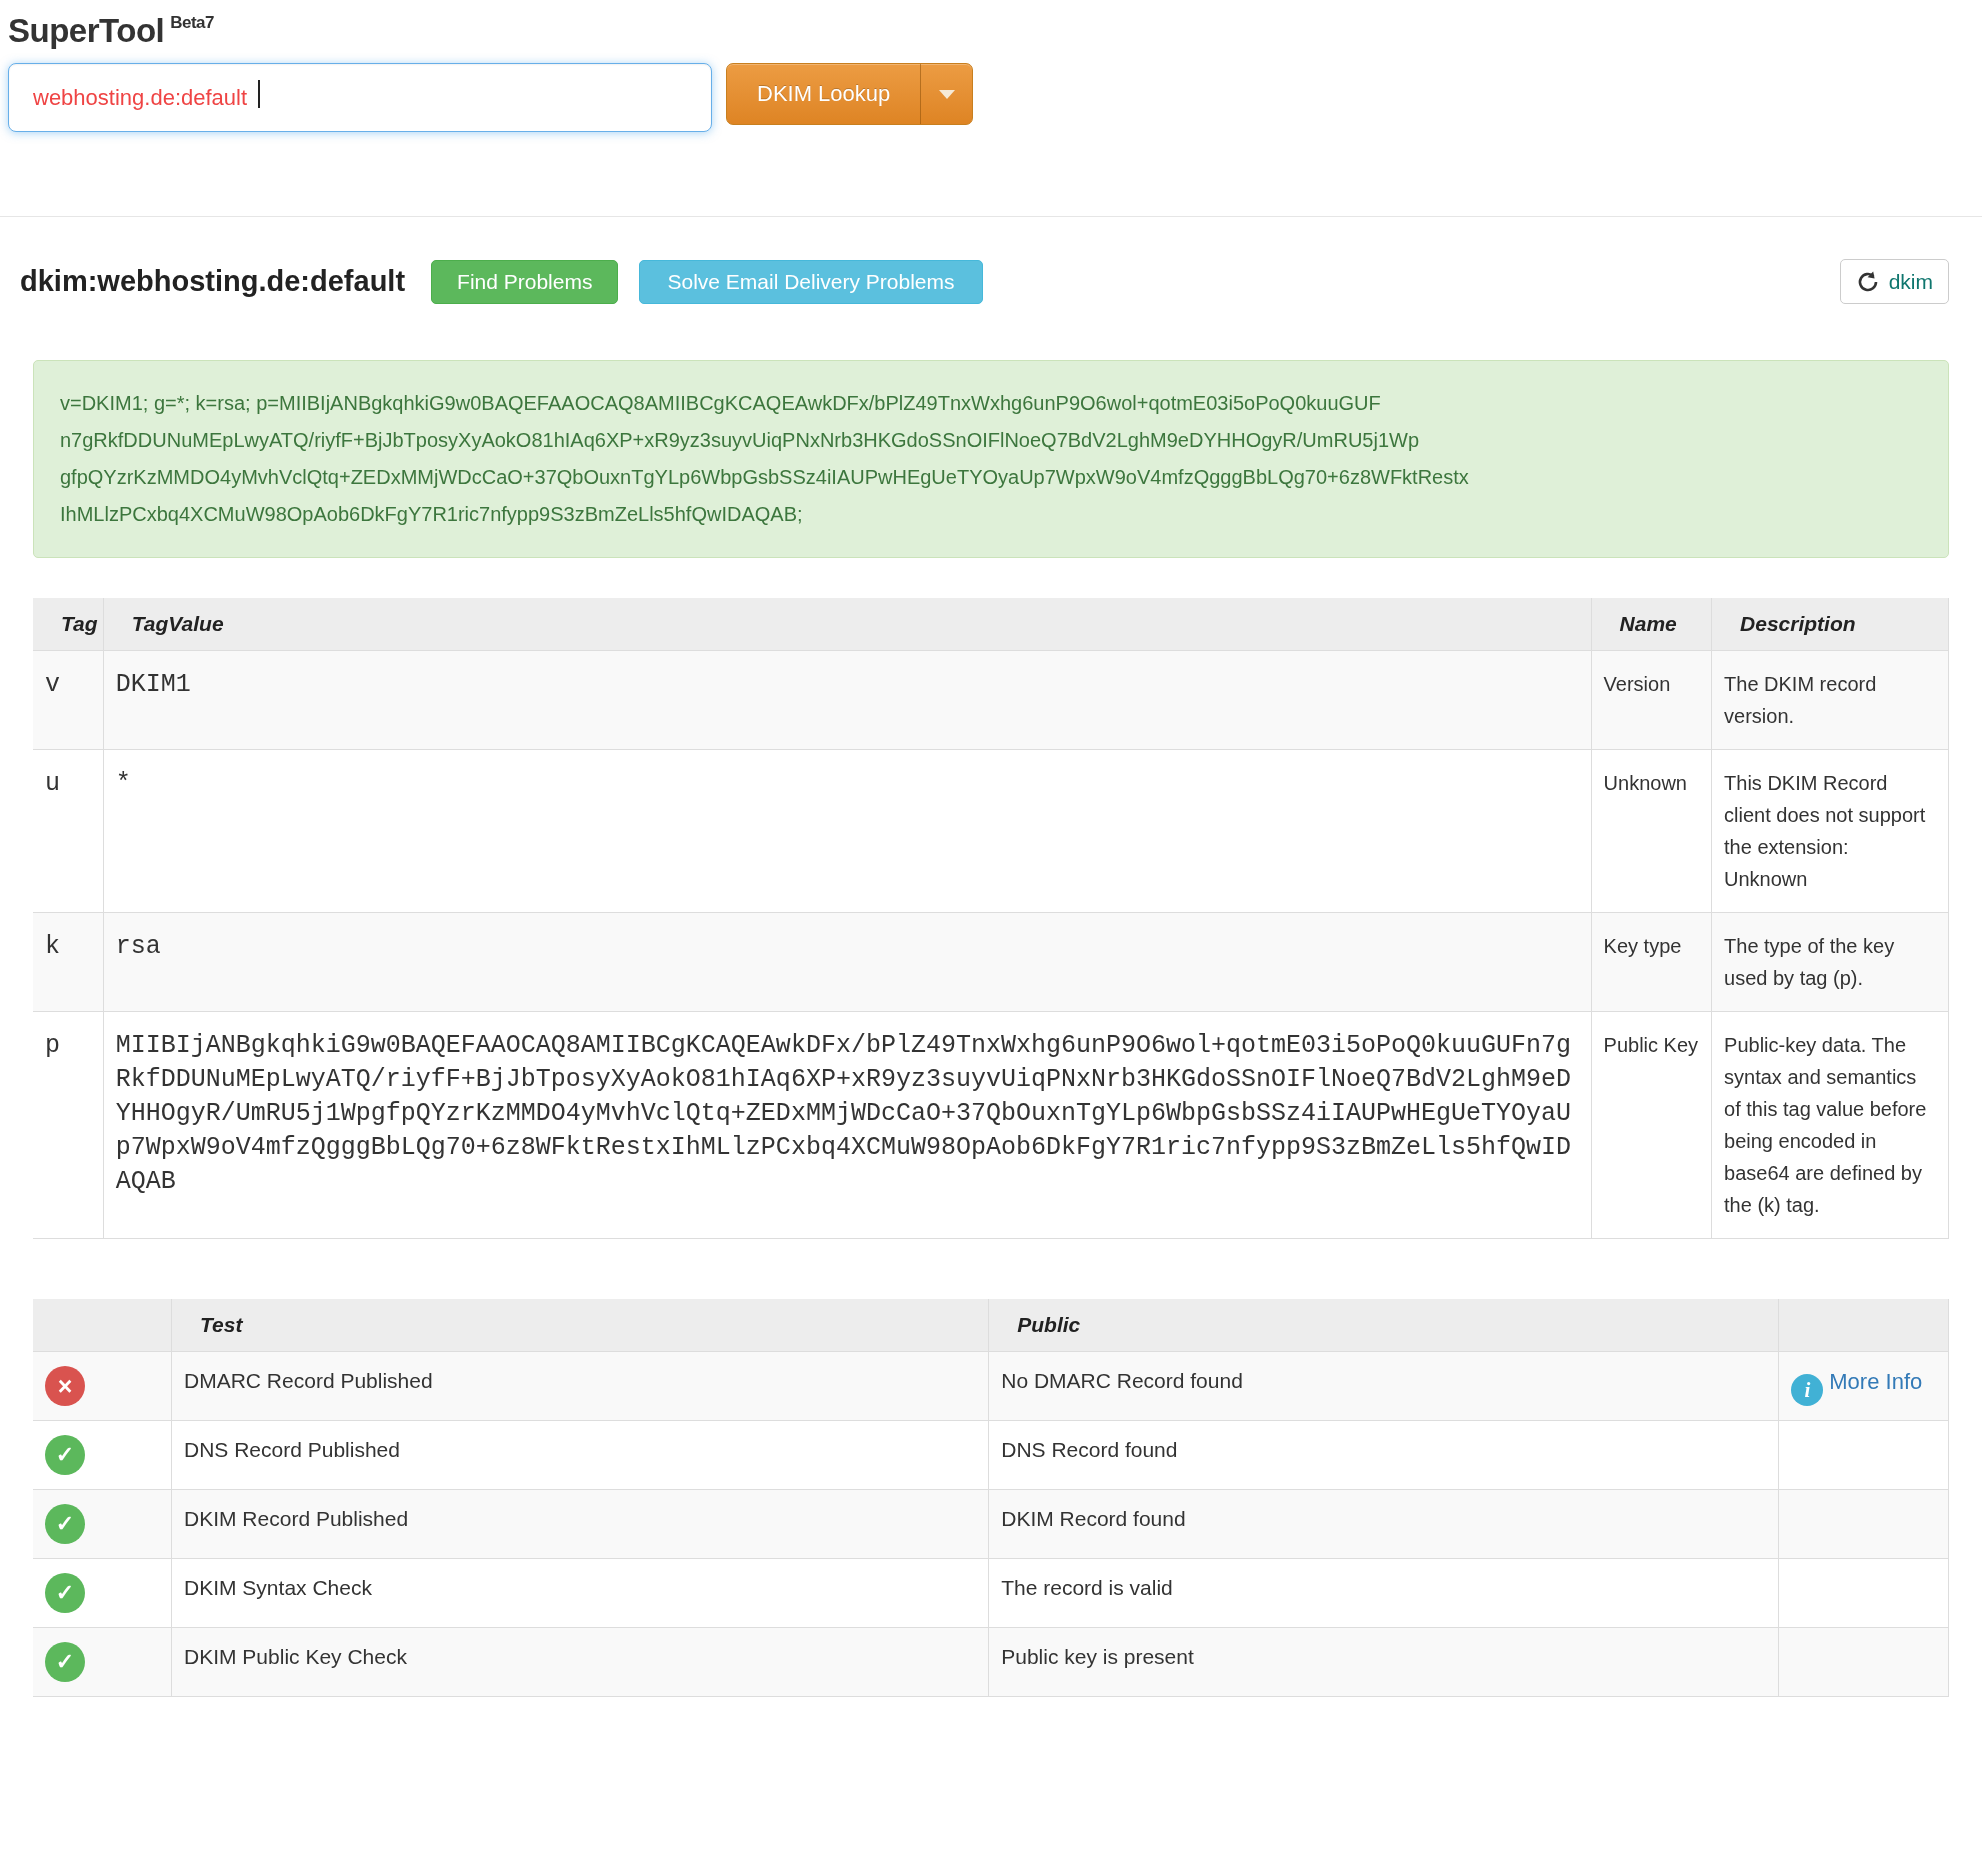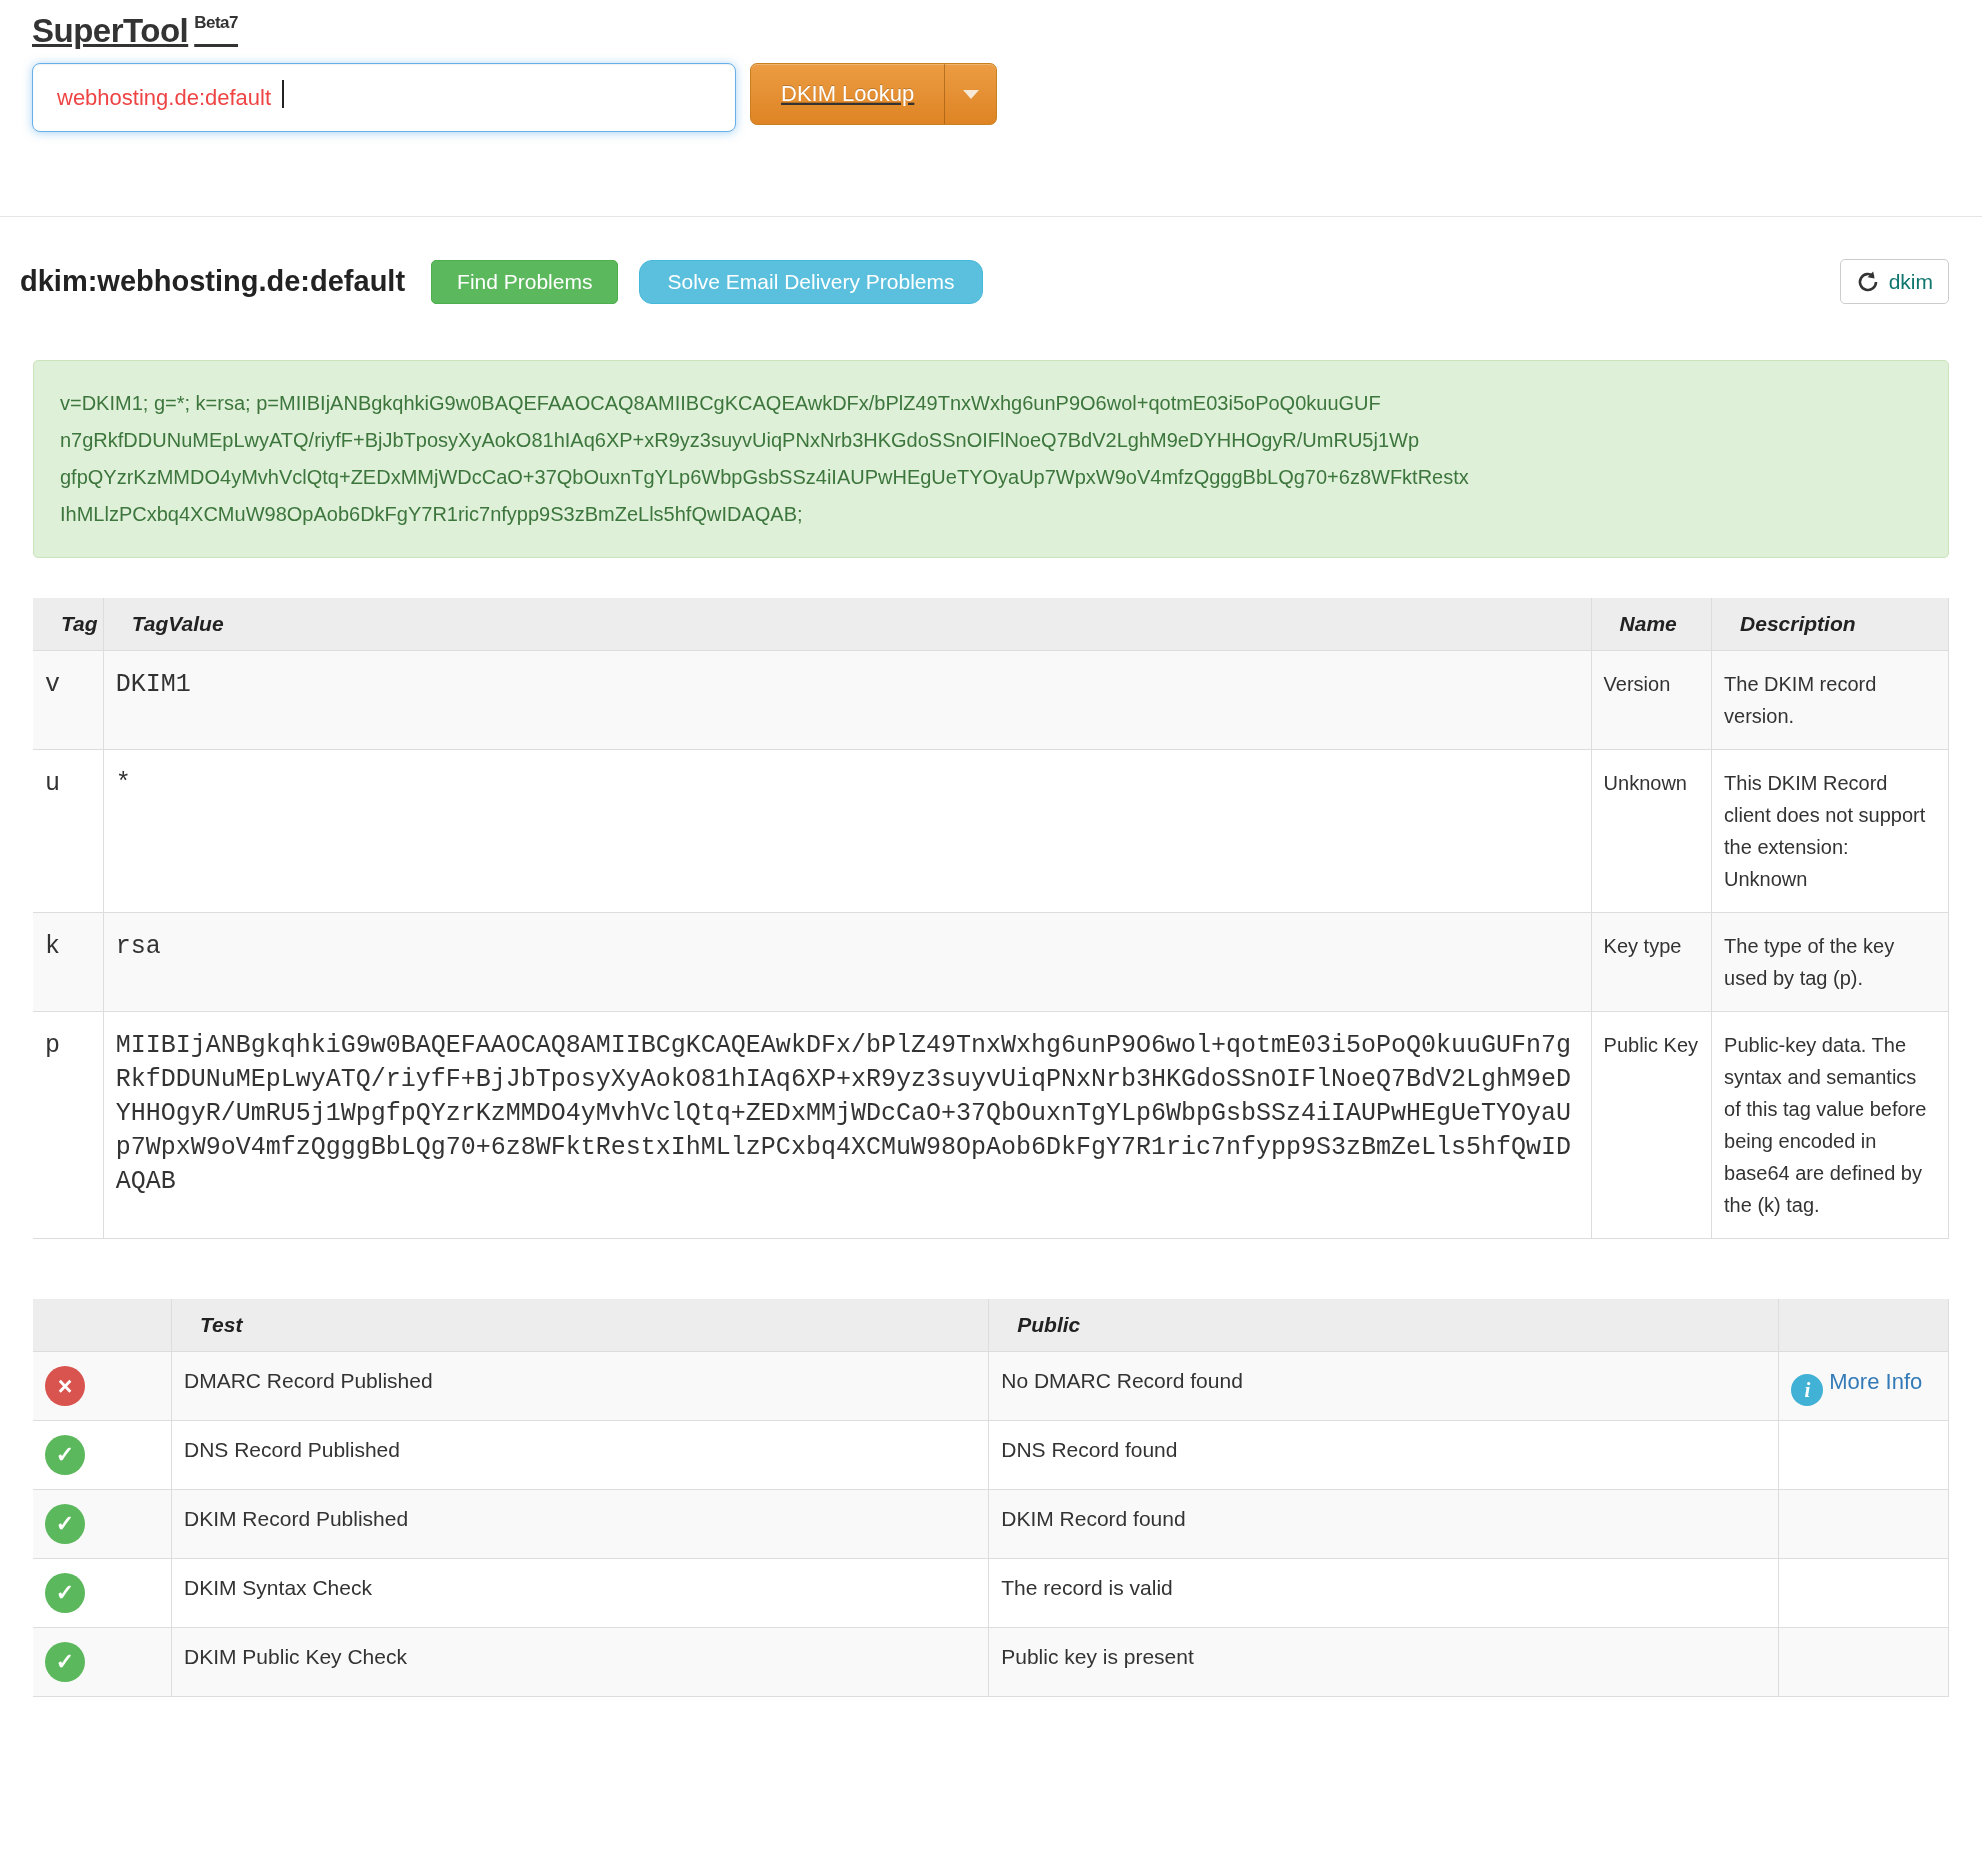--- a/index.html
+++ b/index.html
@@ -3,21 +3,21 @@
 <meta charset="utf-8">
 <style>
   * { box-sizing: border-box; }
   html,body { margin:0; padding:0; background:#fff; }
   body {
     width:1982px; height:1860px; overflow:hidden;
     font-family:"Liberation Sans", sans-serif; color:#333;
   }
 
   
-  .header { padding:12px 20px 0 32px;text-decoration:underline; }
+  .header { padding:12px 20px 0 8px; }
   .brand { font-size:33px; font-weight:600; color:#333; letter-spacing:-0.5px; }
   .brand sup { font-size:17px; font-weight:600; margin-left:6px; vertical-align:14px; }
 
   .search-row { margin-top:13px; display:flex; align-items:stretch; }
   .search-wrap { position:relative; }
   .search-input {
     width:704px; height:69px; border:1px solid #67afe9; border-radius:8px;
     box-shadow:0 1px 10px rgba(82,168,236,.5), inset 0 1px 2px rgba(0,0,0,.06);
     font-family:"Liberation Sans", sans-serif; font-size:22px; color:#ef4444;
     padding:0 24px; outline:none;
@@ -37,21 +37,21 @@
   .top-divider { margin-top:84px; border-top:1px solid #e6e6e6; }
 
   
   .content { padding:0 20px; }
   .result-head { margin-top:42px; display:flex; align-items:center; }
   .result-title { font-size:29px; font-weight:bold; margin:0; color:#222; }
   .btn { border-radius:5px; color:#fff; font-size:21px; border:1px solid transparent;
     display:inline-flex; align-items:center; height:44px; cursor:pointer;
     font-family:"Liberation Sans", sans-serif; }
   .btn-green { background:#5cb85c; border-color:#4cae4c; margin-left:26px; padding:0 25px; }
-  .btn-blue  { background:#5bc0de; border-color:#46b8da; margin-left:21px; padding:0 27px;border-radius:13px; }
+  .btn-blue  { background:#5bc0de; border-color:#46b8da; margin-left:21px; padding:0 27px; }
   .btn-refresh { margin-left:auto; margin-right:13px; height:45px; background:#fff;
     border:1px solid #ccc; border-radius:5px; color:#0f766e; font-size:21px;
     display:inline-flex; align-items:center; gap:9px; padding:0 15px; cursor:pointer; }
 
   
   .inset { margin:0 13px; }
   .record-box {
     margin-top:56px; background:#dff0d8; border:1px solid #cbe3ba; border-radius:5px;
     padding:24px 26px; font-family:Liberation Sans, sans-serif; font-size:20px;
     line-height:37px; color:#3c763d; white-space:pre-wrap; word-break:break-all;

